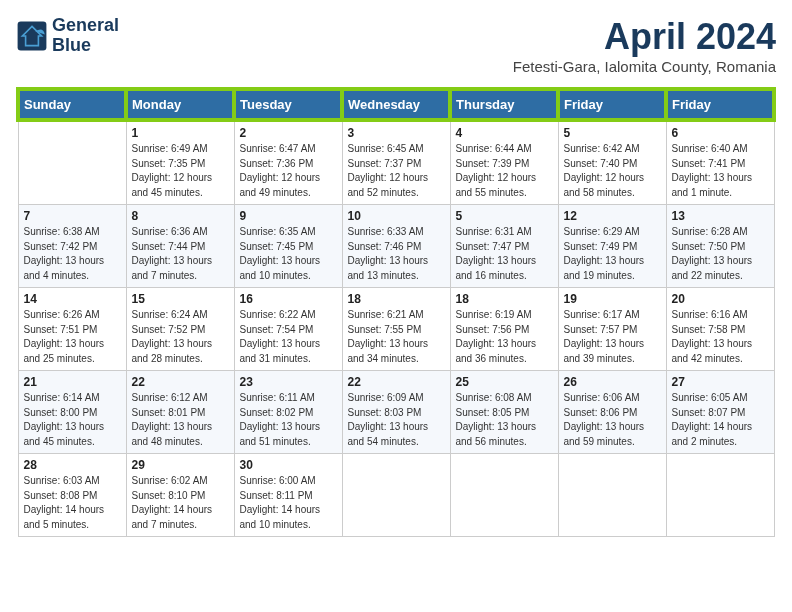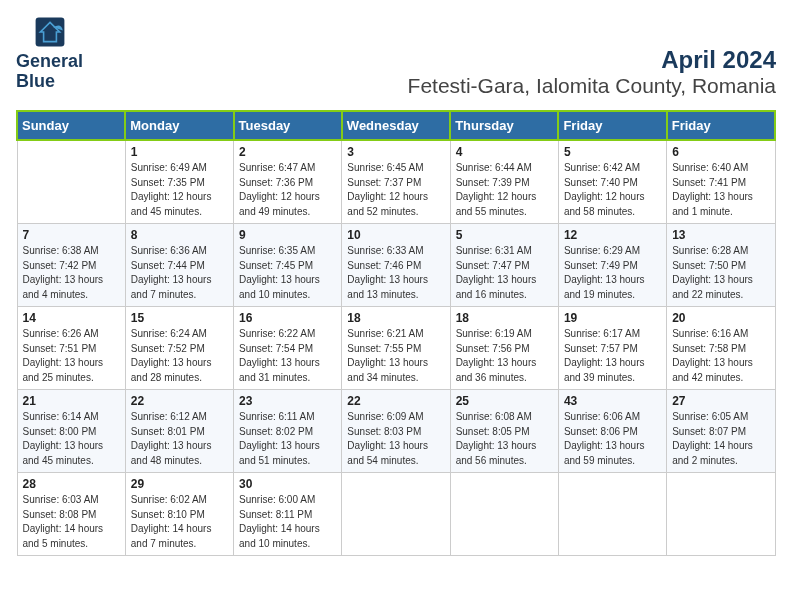--- a/index.html
+++ b/index.html
@@ -13,58 +13,56 @@
     .header {
       display: flex;
       justify-content: space-between;
       align-items: flex-start;
       margin-bottom: 12px;
     }
     .logo {
       display: flex;
       align-items: center;
       gap: 4px;
-      flex-direction: column;
     }
     .logo-text {
       font-size: 18px;
       font-weight: bold;
       color: #1a3a5c;
       line-height: 1.1;
     }
     .logo-icon {
       width: 32px;
       height: 32px;
     }
     .title-block {
       text-align: right;
     }
     .month-title {
-      font-size: 24px;
+      font-size: 36px;
       font-weight: bold;
       color: #1a3a5c;
-      margin-top: 30px;
     }
     .location {
-      font-size: 21px;
+      font-size: 15px;
       color: #444;
     }
     table {
       width: 100%;
       border-collapse: collapse;
       table-layout: fixed;
     }
     thead tr th {
       background-color: #2e6da4;
       color: #fff;
       font-size: 13px;
       font-weight: bold;
       padding: 6px 4px;
       text-align: left;
-      border: 2px solid #84cc16;
+      border: 4px solid #84cc16;
     }
     tbody tr td {
       border: 1px solid #ccc;
       vertical-align: top;
       padding: 4px 5px;
       font-size: 10.5px;
       color: #222;
       background: #fff;
       height: 80px;
     }
@@ -219,21 +217,21 @@
         </td>
         <td>
           <span class="day-num">22</span>
           <div class="day-info">Sunrise: 6:09 AM<br>Sunset: 8:03 PM<br>Daylight: 13 hours and 54 minutes.</div>
         </td>
         <td>
           <span class="day-num">25</span>
           <div class="day-info">Sunrise: 6:08 AM<br>Sunset: 8:05 PM<br>Daylight: 13 hours and 56 minutes.</div>
         </td>
         <td>
-          <span class="day-num">43</span>
+          <span class="day-num">26</span>
           <div class="day-info">Sunrise: 6:06 AM<br>Sunset: 8:06 PM<br>Daylight: 13 hours and 59 minutes.</div>
         </td>
         <td>
           <span class="day-num">27</span>
           <div class="day-info">Sunrise: 6:05 AM<br>Sunset: 8:07 PM<br>Daylight: 14 hours and 2 minutes.</div>
         </td>
       </tr>
       <tr>
         <td>
           <span class="day-num">28</span>

